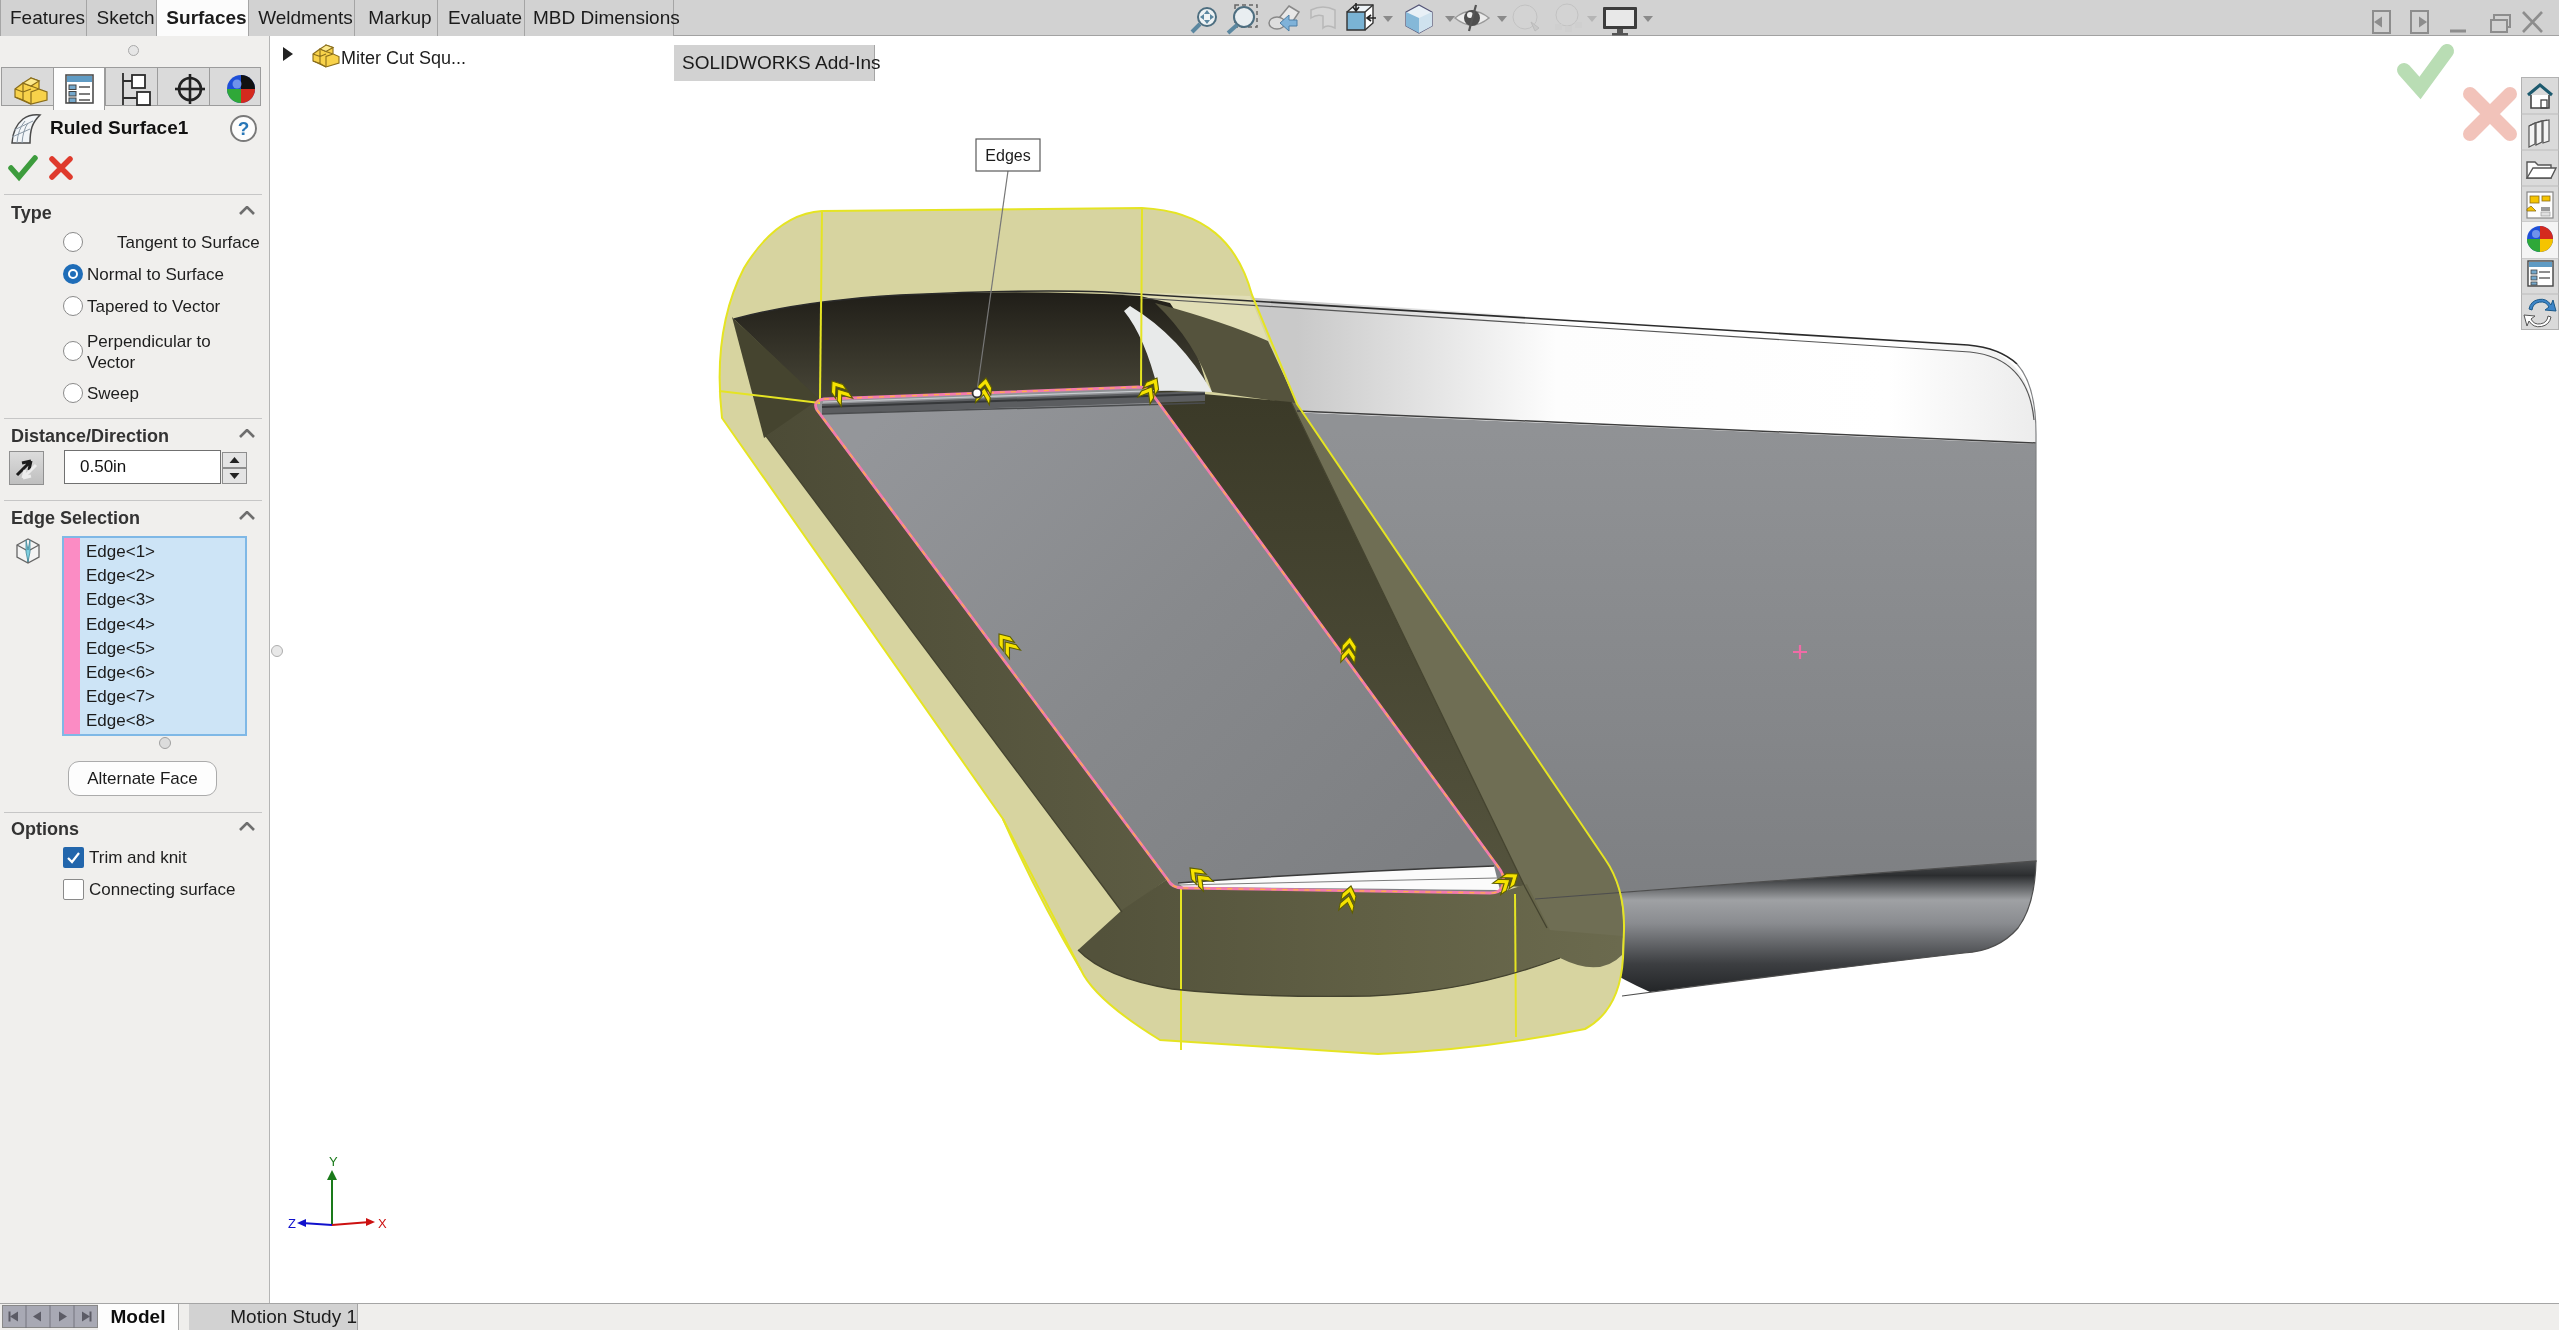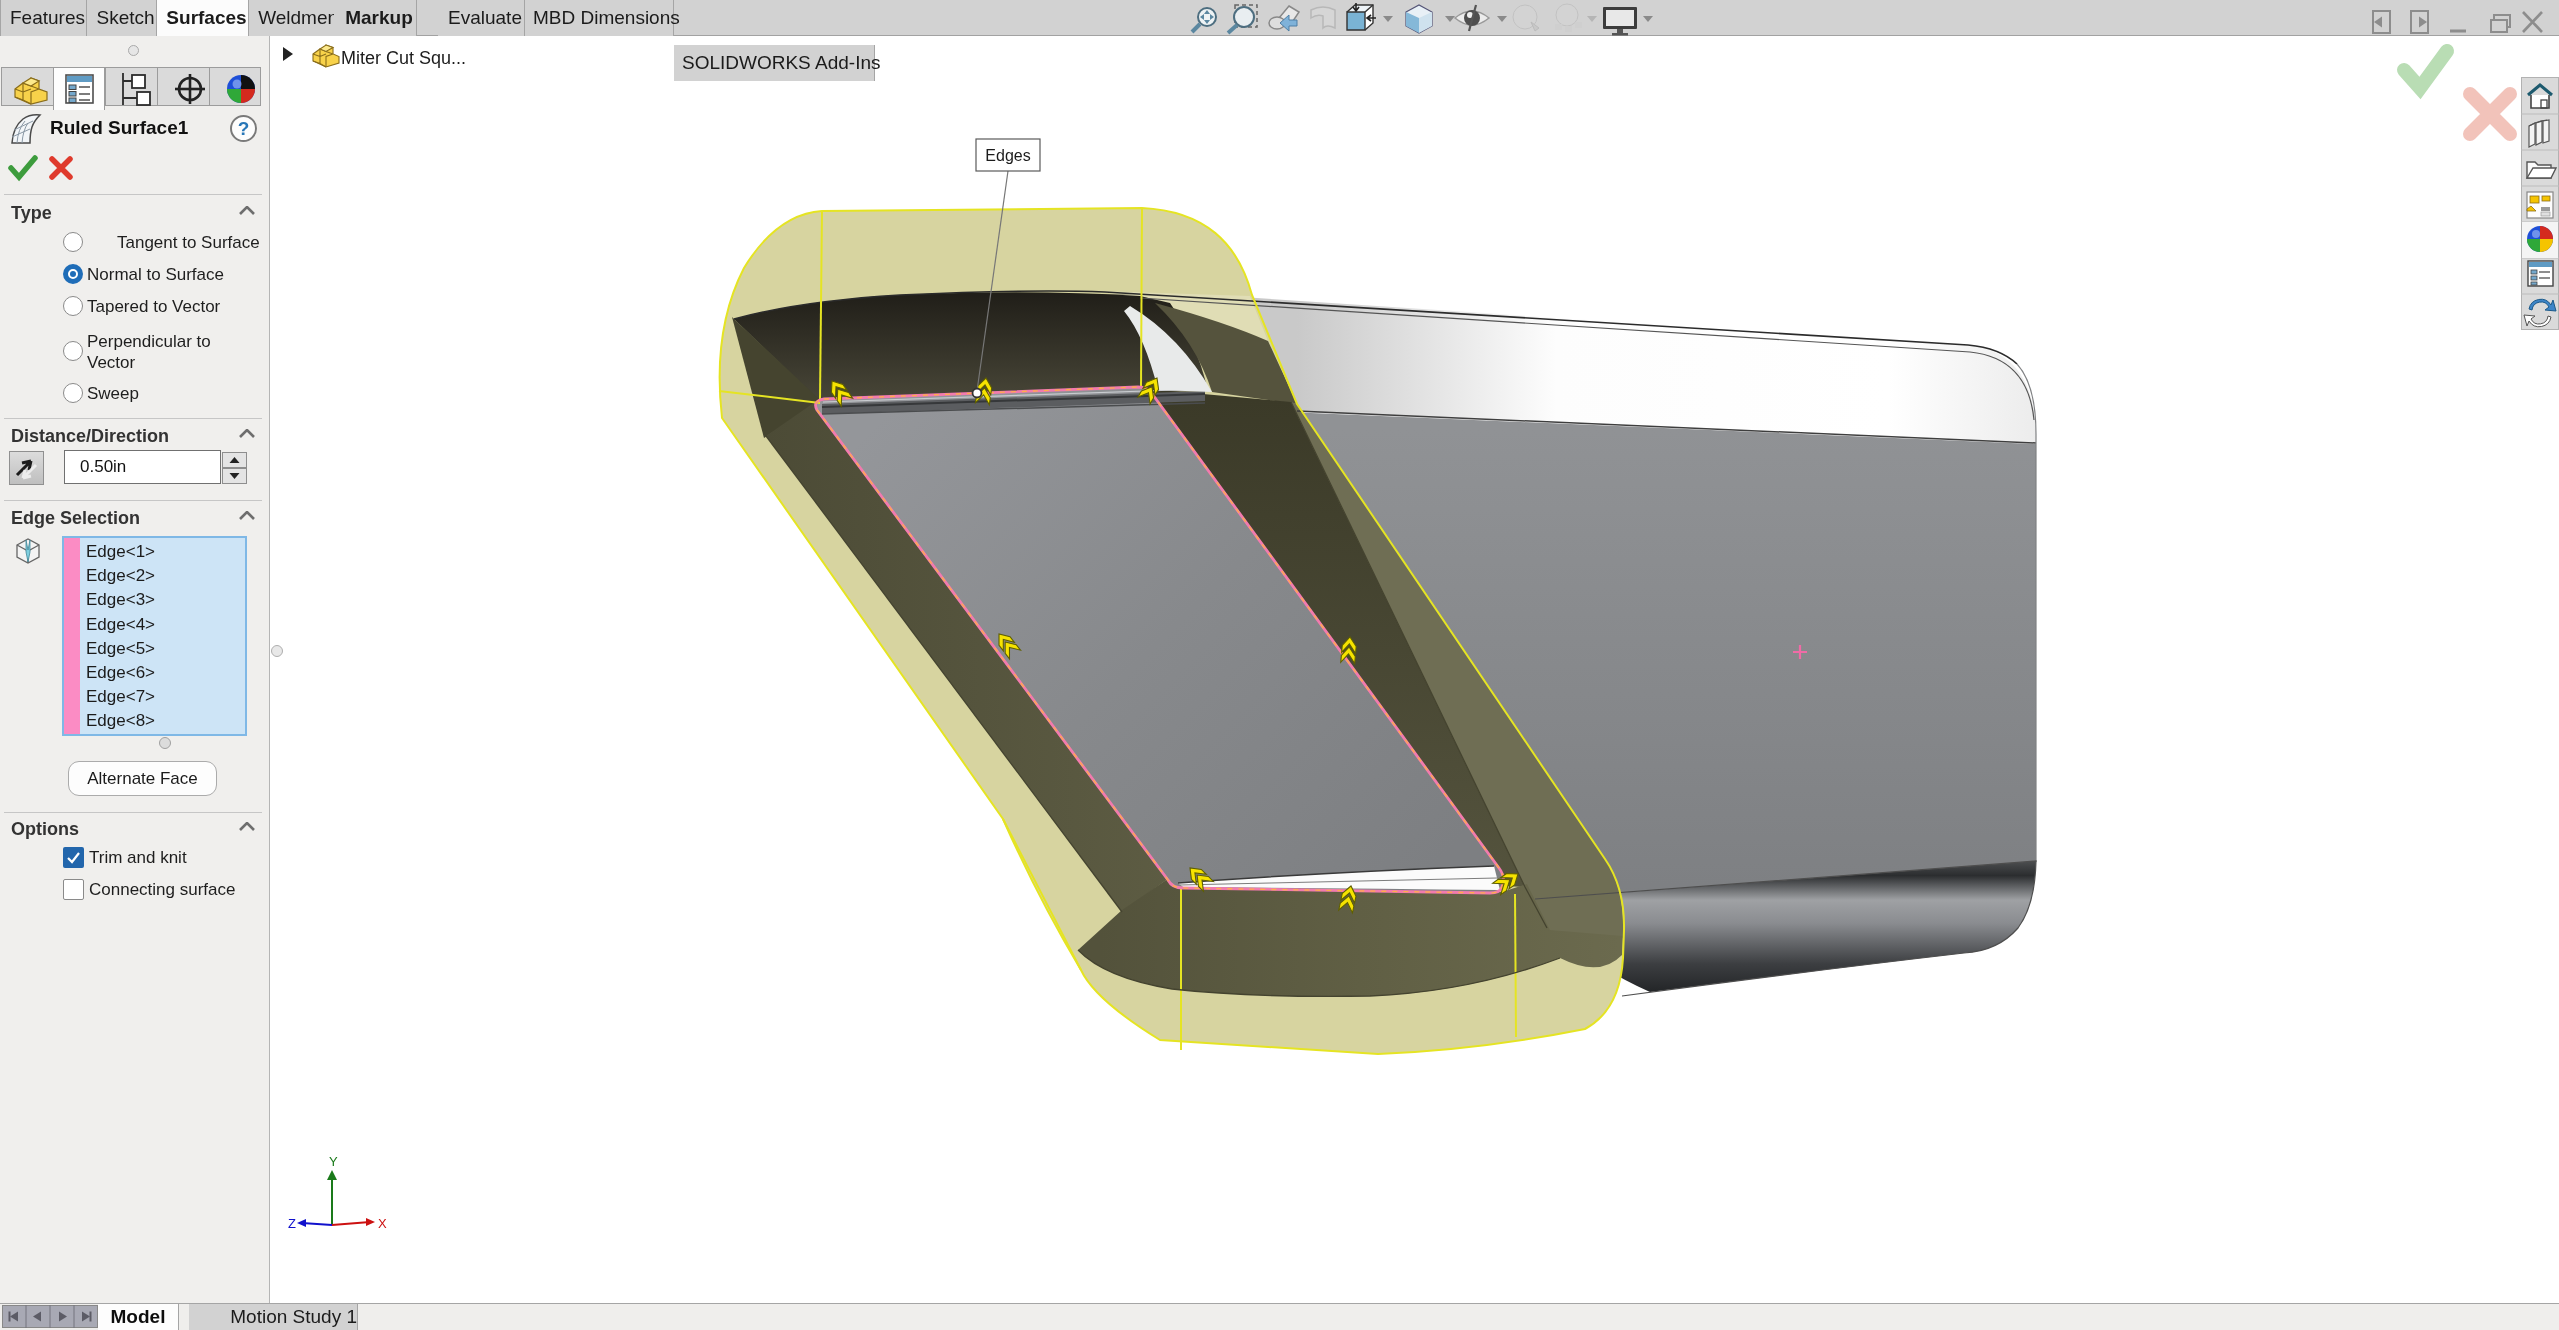--- a/index.html
+++ b/index.html
@@ -13,21 +13,21 @@
 .chev{position:absolute;width:16px;height:9px;}
 </style>
 </head>
 <body>
 
 <div class="abs" style="left:0;top:0;width:2559px;height:36px;background:#d2d2d2;border-bottom:1px solid #a2a2a2;"></div>
 <div class="tab" style="left:0;width:87px;border-left:1px solid #a5a5a5;">Features</div>
 <div class="tab" style="left:87px;width:70px;">Sketch</div>
 <div class="tab" style="left:157px;width:92px;background:#fcfcfc;font-weight:bold;border-bottom:1px solid #fcfcfc;height:37px;">Surfaces</div>
 <div class="tab" style="left:249px;width:106px;">Weldments</div>
-<div class="tab" style="left:334px;width:83px;font-weight:bold;">Markup</div>
+<div class="tab" style="left:355px;width:83px;">Markup</div>
 <div class="tab" style="left:438px;width:87px;">Evaluate</div>
 <div class="tab" style="left:525px;width:149px;">MBD Dimensions</div>
 <div class="tab" style="left:674px;width:201px;margin-top:45px;">SOLIDWORKS Add-Ins</div>
 
 <svg class="abs" style="left:1185px;top:2px" width="700" height="34" viewBox="0 0 700 34">
  <g stroke="#4d6e80" stroke-width="2" fill="none">
   <circle cx="22" cy="15" r="9" fill="#eef3f5"></circle>
       <line x1="15" y1="22" x2="7" y2="30" stroke-width="4" stroke="#5b87a0"></line>
   <g fill="#5b87a0" stroke="none">
         <path d="M22,8l3,4h-6z"></path>

